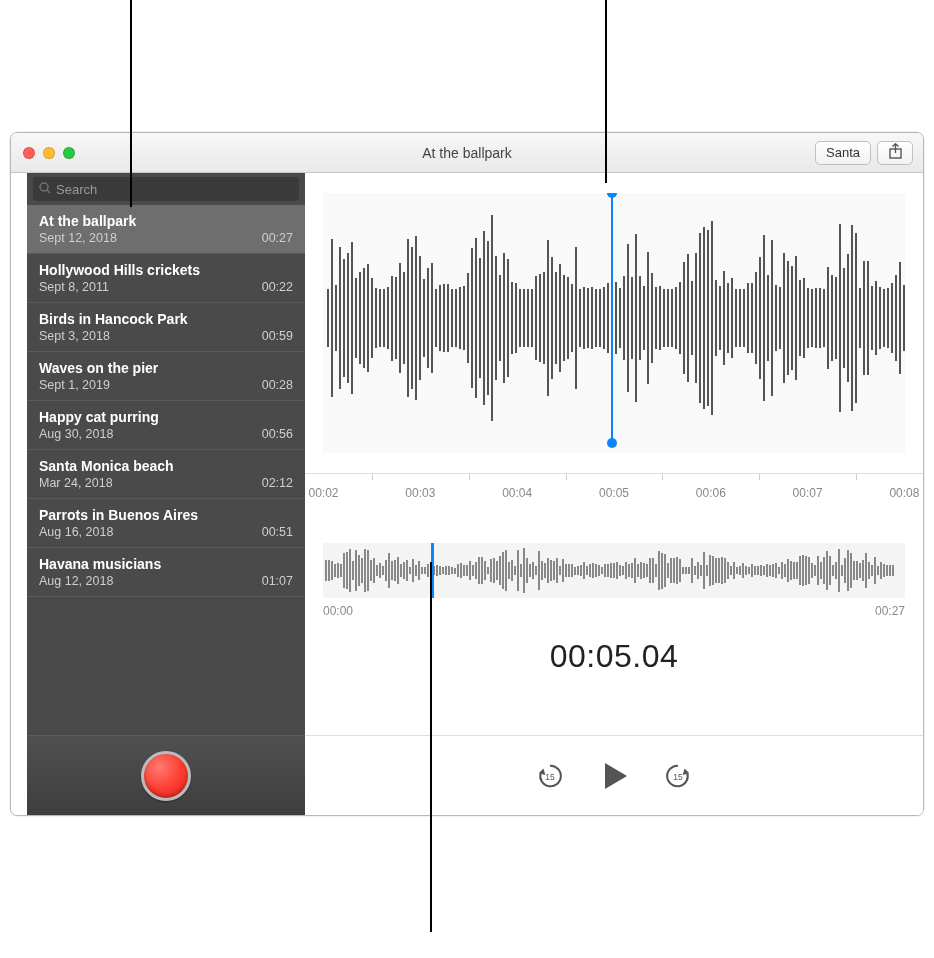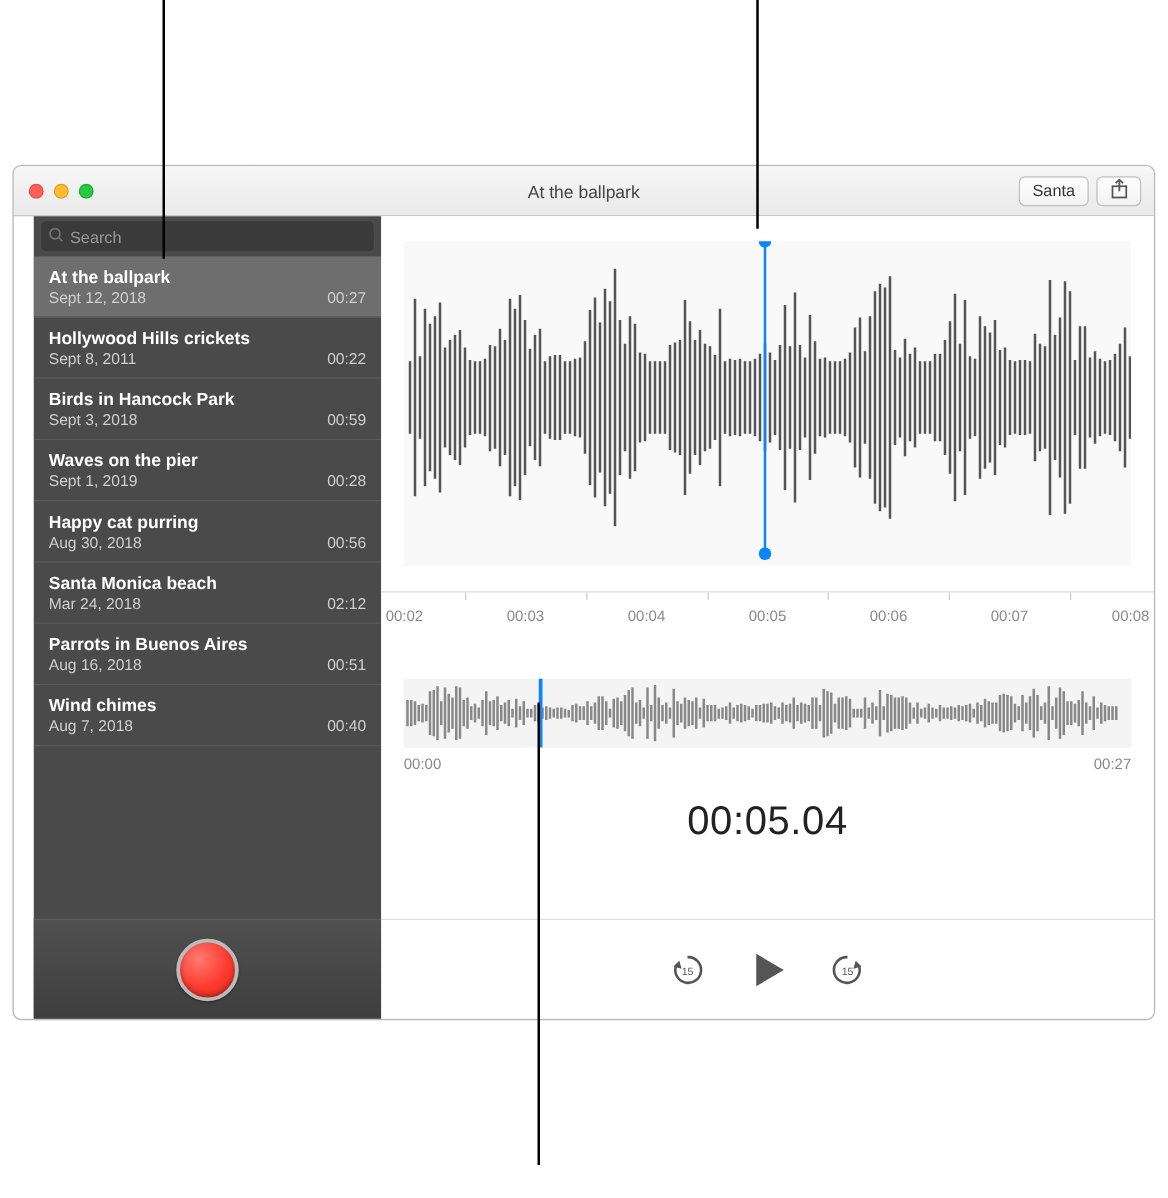--- a/index.html
+++ b/index.html
@@ -362,24 +362,24 @@
             </div>
           </div>
           <div class="rec-item">
             <div class="rec-title">Parrots in Buenos Aires</div>
             <div class="rec-meta">
               <span>Aug 16, 2018</span>
               <span>00:51</span>
             </div>
           </div>
           <div class="rec-item">
-            <div class="rec-title">Wind chimes</div>
+            <div class="rec-title">Havana musicians</div>
             <div class="rec-meta">
-              <span>Aug 7, 2018</span>
-              <span>00:40</span>
+              <span>Aug 12, 2018</span>
+              <span>01:07</span>
             </div>
           </div>
         </div>
       <div class="record-btn-wrap">
         <div class="record-btn"></div>
       </div>
     </div>
 
     <div class="main">
       <div class="detail-wave">

